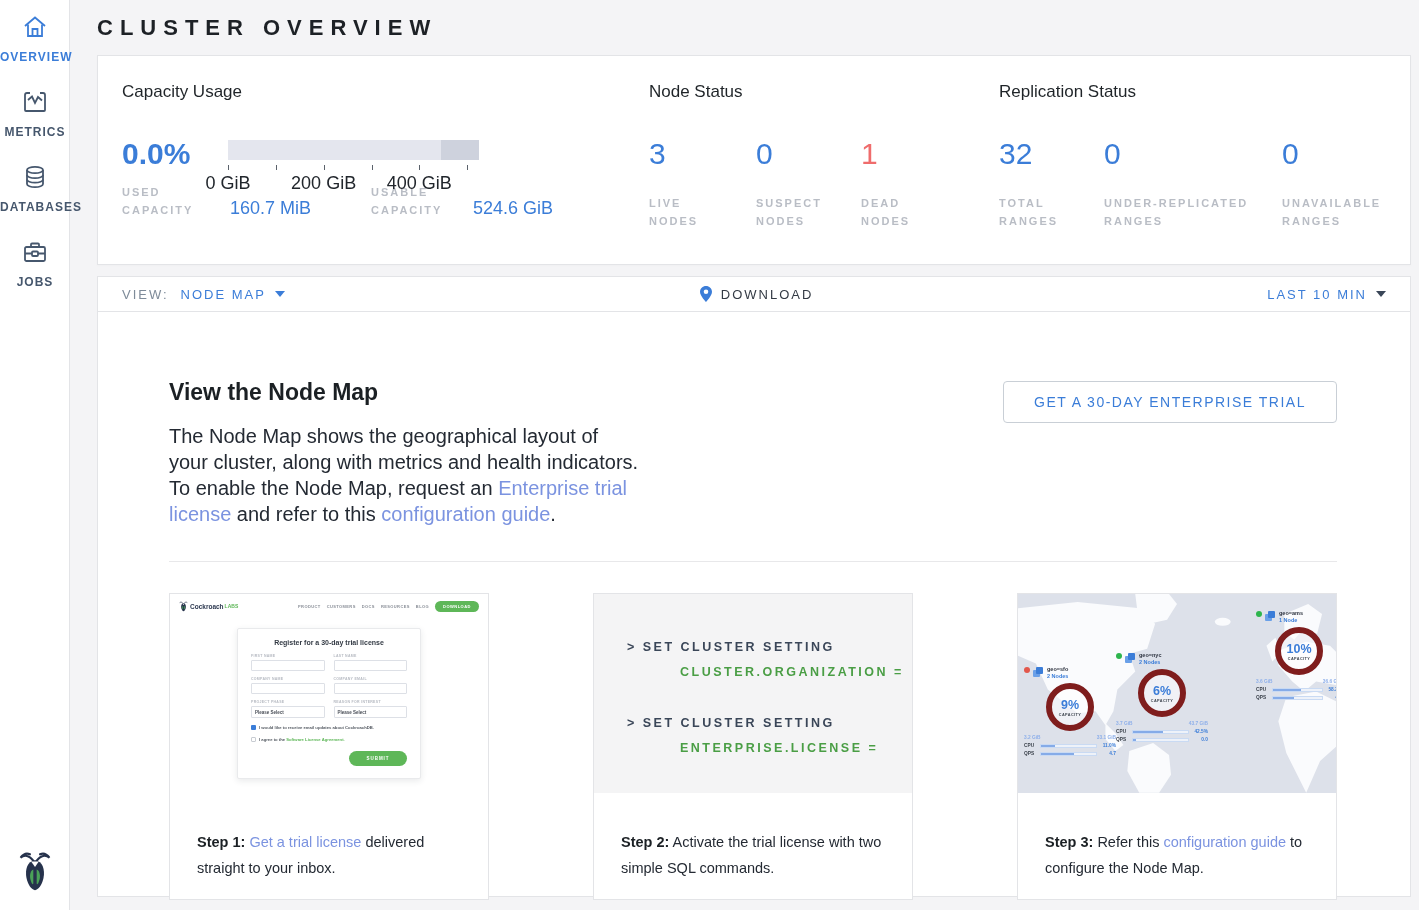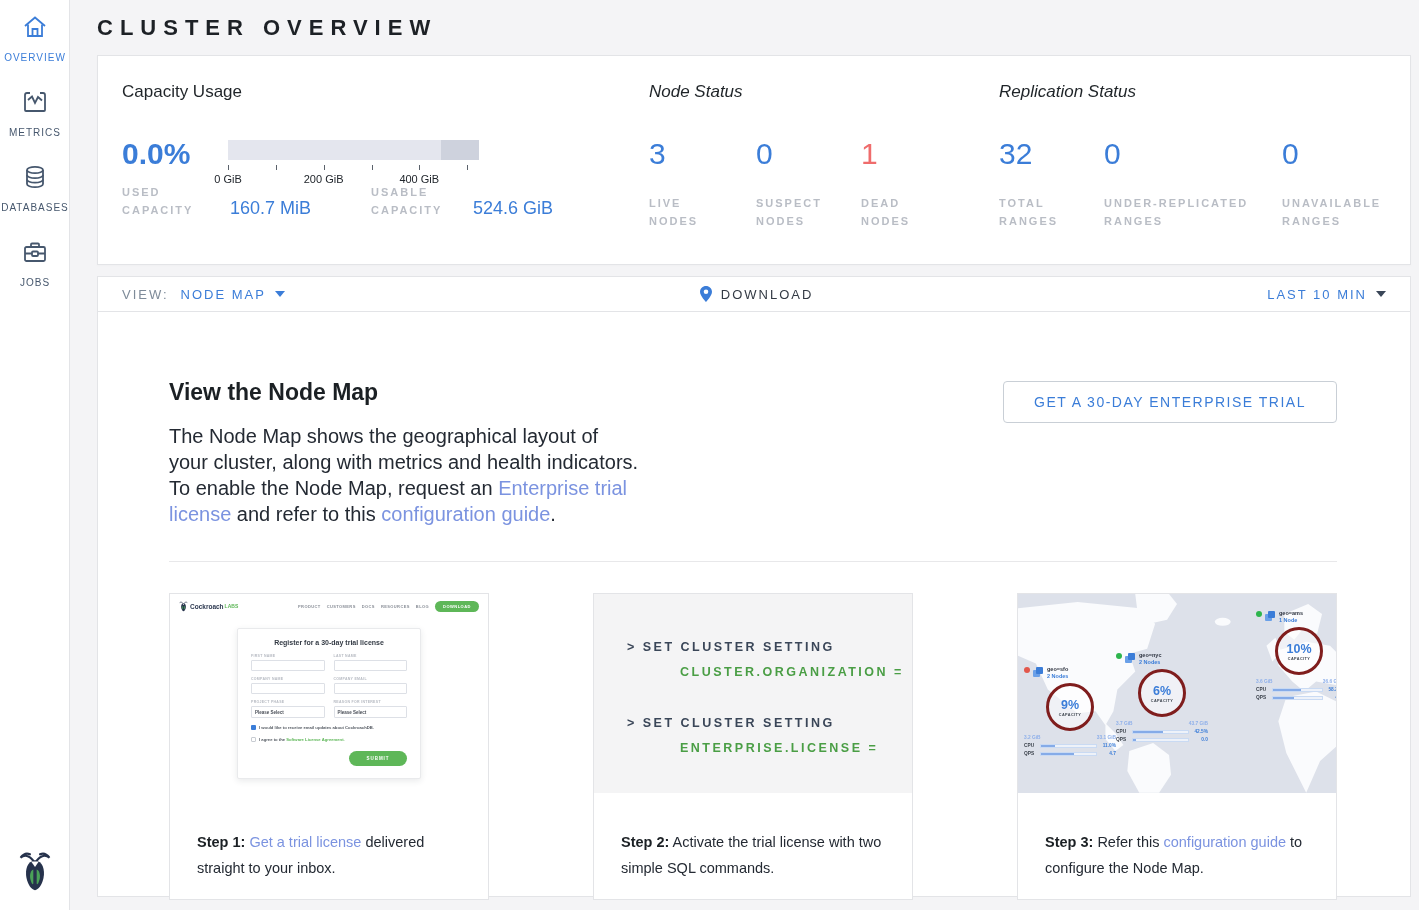--- a/index.html
+++ b/index.html
@@ -11,21 +11,21 @@
     overflow:hidden;
   }
   
   .sidebar {
     position:fixed; left:0; top:0; width:70px; height:910px;
     background:#fff; border-right:1px solid #e3e4e7; z-index:10;
   }
   .side-item { width:70px; padding:14px 0 10px; text-align:center; cursor:pointer; }
   .side-item .ic { display:block; margin:0 auto 7px; width:26px; height:26px; }
   .side-item .lbl {
-    font-size:10px; font-weight:normal; letter-spacing:1px; color:#46576d;
+    font-size:12px; font-weight:bold; letter-spacing:1px; color:#46576d;
   }
   .side-item.active .lbl { color:#3b7dd8; }
   .side-item .ic svg { stroke:#46576d; }
   .side-item.active .ic svg { stroke:#3b7dd8; }
   .side-logo { position:absolute; left:18px; bottom:14px; width:34px; height:46px; }
 
   
   .content { margin-left:70px; padding:0 8px 0 27px; }
   .page-title {
     margin-top:15px; font-size:22px; font-weight:600; letter-spacing:7px; color:#1d2126;
@@ -34,32 +34,32 @@
   
   .stats-panel {
     margin-top:14px; background:#fff; border:1px solid #e3e4e7;
     height:210px; display:flex; padding:26px 24px 0 24px;
     box-shadow:0 1px 2px rgba(0,0,0,0.02);
   }
   .stat-title { font-size:17px; font-weight:400; color:#1f2428; height:20px; }
   .grp-capacity { width:527px; }
   .grp-nodes { width:350px; display:flex; flex-wrap:wrap; align-content:flex-start; }
   .grp-repl { flex:1; display:flex; flex-wrap:wrap; align-content:flex-start; }
-  .grp-nodes .stat-title, .grp-repl .stat-title { width:100%;font-style:italic; }
+  .grp-nodes .stat-title, .grp-repl .stat-title { width:100%; }
 
   .cap-row { display:flex; margin-top:36px; }
   .cap-pct { width:106px; font-size:30px; color:#3b7dd8; line-height:32px;font-weight:bold; }
   .gauge { position:relative; width:251px; margin-top:2px; }
   .gauge-bar { display:flex; height:20px; width:251px; }
   .gauge-bar .seg-light { width:85%; background:#e4e6ee; }
   .gauge-bar .seg-dark { width:15%; background:#ced2dd; }
   .tick { position:absolute; top:25px; width:1px; height:5px; background:#5b626c; }
   .tick-label {
     position:absolute; top:33px; transform:translateX(-50%);
-    font-size:11px; color:#21262c; white-space:nowrap;
+    font-size:18px; color:#21262c; white-space:nowrap;
   }
   .cap-meta { display:flex; align-items:flex-end; margin-top:13px; }
   .meta-label {
     font-size:11px; letter-spacing:2px; color:#b9bdc5; line-height:18px; font-weight:bold;
   }
   .meta-label.w1 { width:108px; }
   .meta-label.w2 { width:102px; }
   .meta-value { font-size:18px; color:#3b7dd8; padding-bottom:0; }
   .meta-value.w1 { width:141px; }
 
@@ -167,21 +167,21 @@
   .map-media svg.world { position:absolute; inset:0; }
   .map-badge { position:absolute; width:92px; }
   .badge-head { display:flex; align-items:flex-start; }
   .badge-dot { width:6px; height:6px; border-radius:50%; margin:1px 2px 0 0; flex:none; }
   .badge-dot.red { background:#e2574c; }
   .badge-dot.green { background:#2db54d; }
   .badge-head svg.cube { width:12px; height:12px; margin-right:3px; flex:none; }
   .badge-geo { font-size:5.5px; font-weight:bold; color:#2e3440; }
   .badge-count { font-size:5.5px; font-weight:bold; color:#3b7dd8; margin-top:1px; }
   .badge-gauge {
-    width:48px; height:48px; border-radius:50%; border:3px solid #7f1d1d;
+    width:48px; height:48px; border-radius:50%; border:6px solid #7f1d1d;
     background:rgba(255,255,255,0.55); margin:4px auto 0;
     display:flex; flex-direction:column; align-items:center; justify-content:center;
   }
   .badge-gauge .pct { font-size:12.5px; font-weight:bold; color:#3b7dd8; }
   .badge-gauge .cap { font-size:3.8px; font-weight:bold; letter-spacing:0.4px; color:#3c434d; margin-top:1px; }
   .badge-gib { display:flex; justify-content:space-between; margin-top:4px; font-size:4.8px; font-weight:bold; color:#8fb0ea; }
   .badge-metric { display:flex; align-items:center; margin-top:3px; }
   .badge-metric .m-lbl { width:13px; font-size:4.8px; font-weight:bold; color:#3c434d; }
   .badge-metric .m-bar { flex:1; height:4px; background:#eef2f9; border:0.5px solid #c9daf3; margin:0 3px; position:relative; }
   .badge-metric .m-bar i { position:absolute; left:0; top:0; bottom:0; background:#85abe8; display:block; }

